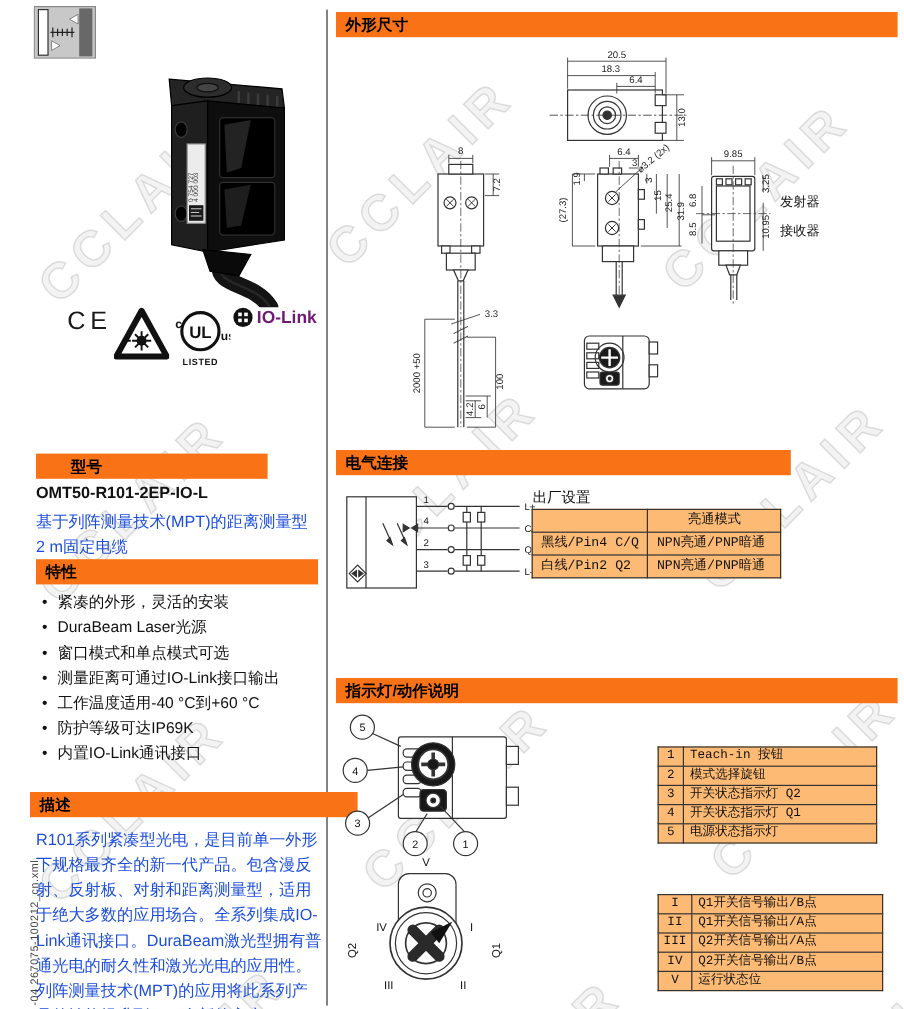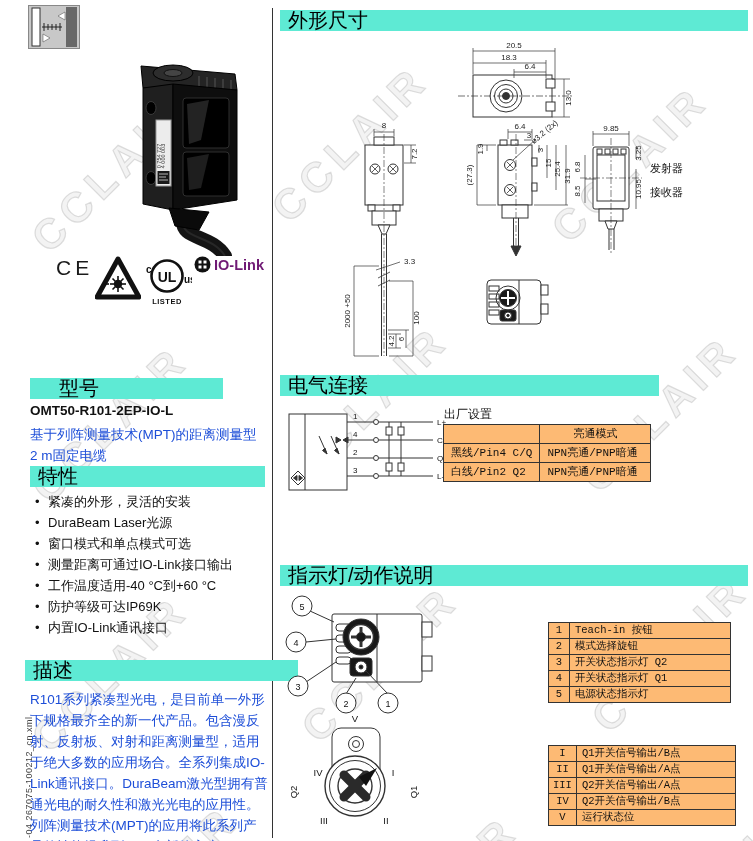--- a/index.html
+++ b/index.html
@@ -12,22 +12,22 @@
     position:absolute;font-size:42px;font-weight:700;letter-spacing:7px;
     color:rgba(200,200,200,0.22);
     -webkit-text-stroke:1.2px rgba(175,175,175,0.40);
     transform:rotate(-45deg);pointer-events:none;white-space:nowrap;
   }
   .side-code{
     position:absolute;left:24px;top:838px;transform-origin:0 0;
     transform:rotate(-90deg);font-size:9px;color:#444;letter-spacing:0.5px;white-space:nowrap;
   }
   .bar{
-    position:absolute;background:#5eead4;color:#000;font-weight:normal;
-    font-size:20px;padding:2px 8px;box-sizing:border-box;line-height:17px;
+    position:absolute;background:#f97316;color:#000;font-weight:bold;
+    font-size:13px;padding:2px 8px;box-sizing:border-box;line-height:17px;
   }
   .vline{position:absolute;left:272px;top:8px;width:1px;height:830px;background:#333;}
   .model-name{position:absolute;font-weight:bold;font-size:13.5px;}
   .body-text{position:absolute;font-size:13.5px;line-height:21px;color:#1d4ed8;}
   ul.features{position:absolute;margin:0;padding:0;list-style:none;font-size:13px;line-height:21px;}
   ul.features li{padding-left:16px;position:relative;}
   ul.features li::before{content:"•";position:absolute;left:3px;top:0;color:#111;}
   .tbl{position:absolute;border-collapse:collapse;background:#fdba74;font-family:Liberation Mono, monospace;}
   .tbl td{border:1px solid #333;font-size:10.5px;padding:1px 5px;color:#111;white-space:nowrap;line-height:13px;}
   .tbl td.num{text-align:center;padding:1px 4px;width:12px;}

